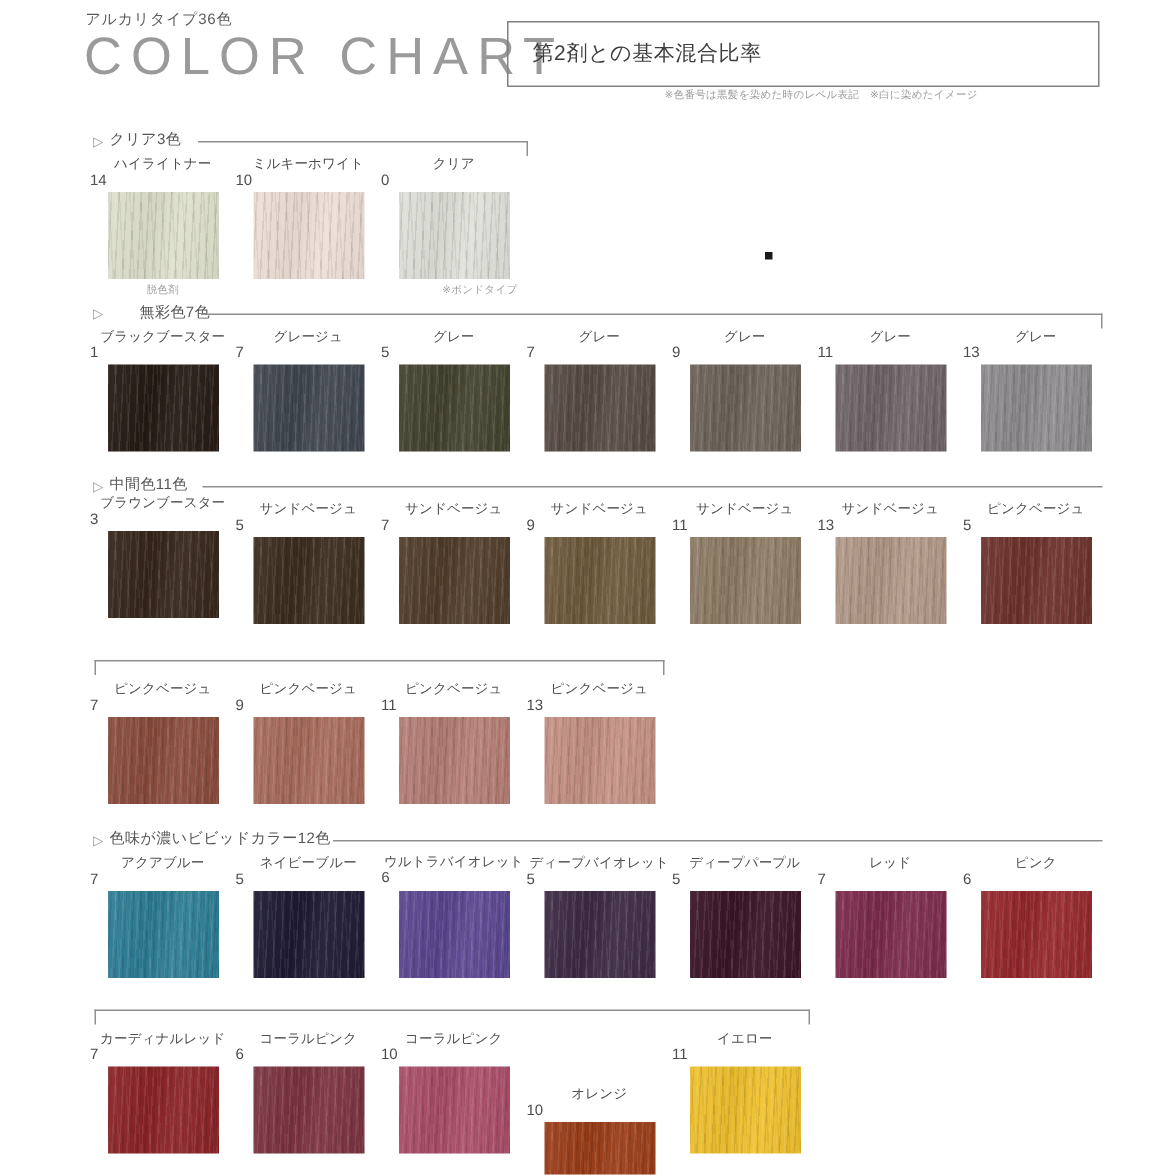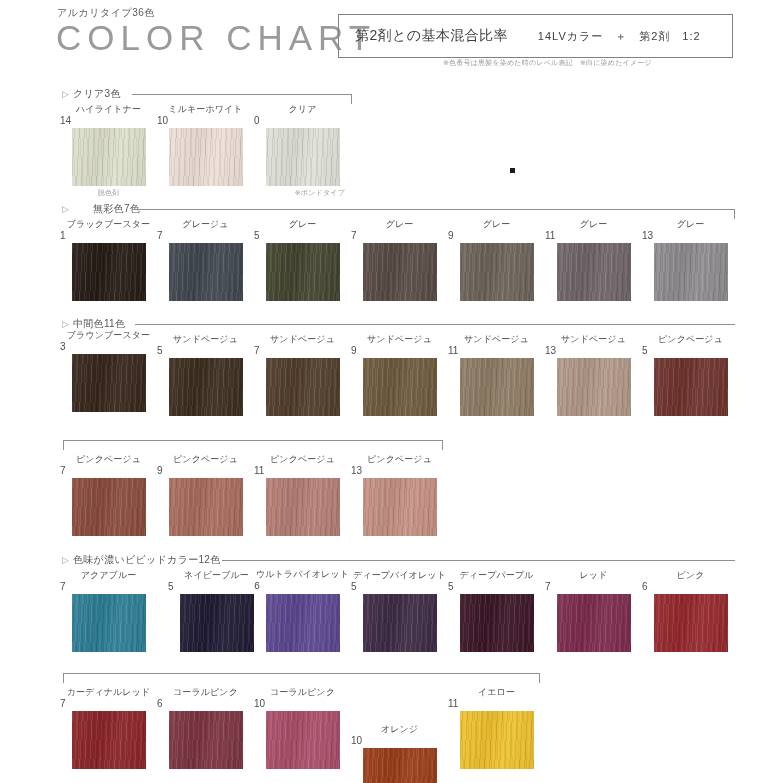--- a/index.html
+++ b/index.html
@@ -221,21 +221,20 @@
 <body>
 
 <div id="page">
 
   <div class="hdr-sub">アルカリタイプ36色</div>
   <div class="hdr-title">COLOR CHART</div>
 
   <div class="mix-box">
     <div class="mix-label">第2剤との基本混合比率</div>
     <div class="mix-lines">
-      <div class="ln" style="padding-left:14px;">14LVカラー　＋　第2剤　1:2</div>
     </div>
   </div>
   <div class="hdr-note">※色番号は黒髪を染めた時のレベル表記　※白に染めたイメージ</div>
 
   <div class="artifact" style="left:510px; top:168px; width:5px; height:5px;"></div>
 
   <div class="sect" style="top:88px; left:62px; width:290px;">
     <span class="tri">▷</span>
     <span class="stitle" style="left:11px;">クリア3色</span>
     <span class="rule" style="left:70px; width:220px;"></span>
@@ -443,21 +442,21 @@
   </div>
 
   <div class="cell" style="left:60px; top:570px;">
     <div class="nm">アクアブルー</div>
     <div class="lv">7</div>
     <div class="sw" style="background-color: rgb(44, 125, 149);">
         <div class="fib"></div>
         <div class="shade"></div>
       </div>
   </div>
-  <div class="cell" style="left:168px; top:570px;">
+  <div class="cell" style="left:157px; top:570px;">
     <div class="nm">ネイビーブルー</div>
     <div class="lv">5</div>
     <div class="sw" style="background-color: rgb(29, 26, 51);">
         <div class="fib"></div>
         <div class="shade"></div>
       </div>
   </div>
   <div class="cell" style="left:254px; top:570px;font-family:Liberation Mono, monospace;">
     <div class="nm">ウルトラバイオレット</div>
     <div class="lv">6</div>

